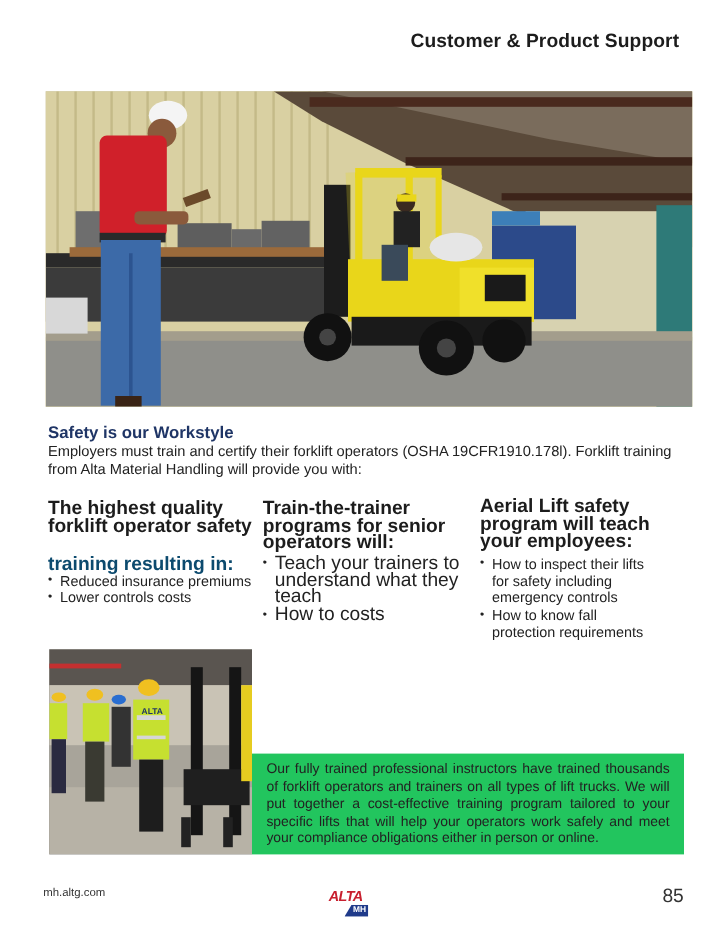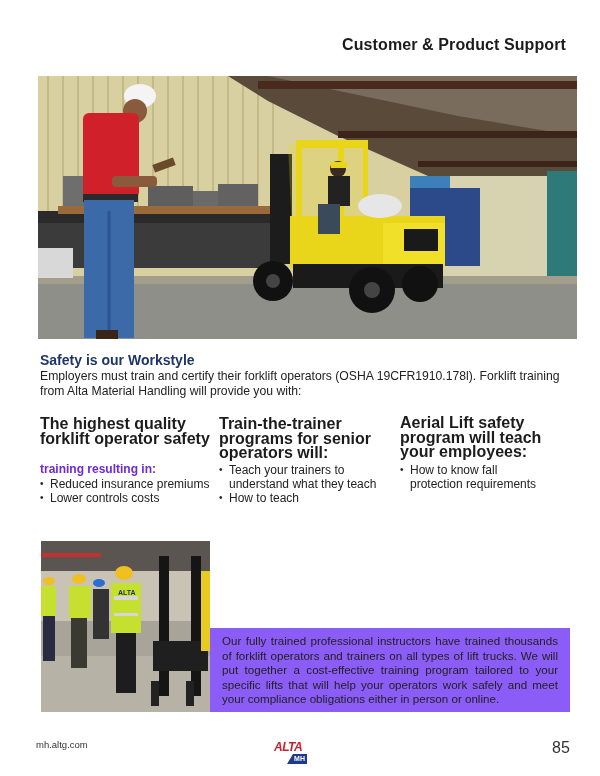--- a/index.html
+++ b/index.html
@@ -2,21 +2,21 @@
 <html><head>
   <meta charset="utf-8">
   <style>
     html, body { margin: 0; padding: 0; }
     body {
       width: 600px; height: 776px; background: #ffffff; position: relative; overflow: hidden;
       font-family: "Liberation Sans", sans-serif; color: #222;
     }
     .header-title {
       position: absolute; right: 34px; top: 26px;
-      font-size: 16px; font-weight: bold; color: #1c1c1c; letter-spacing: 0.1px; margin-top: 10px;
+      font-size: 16px; font-weight: bold; color: #1c1c1c; letter-spacing: 0.1px;
     }
     
     .hero {
       position: absolute; left: 38px; top: 76px; width: 539px; height: 263px;
       overflow: hidden; background: #cfc7a0;
     }
     .hero svg { display: block; }
     
     .section-title {
       position: absolute; left: 40px; top: 352px;
@@ -24,35 +24,35 @@
     }
     .intro {
       position: absolute; left: 40px; top: 369px; width: 540px;
       font-size: 12.2px; line-height: 15px; color: #222;
     }
     .col { position: absolute; font-size: 12px; line-height: 14.2px; color: #222; }
     .col-head { font-weight: bold; font-size: 16px; line-height: 14.5px; color: #1c1c1c; }
     .col1 { left: 40px; top: 417px; width: 175px; }
     .col2 { left: 219px; top: 417px; width: 175px; }
     .col3 { left: 400px; top: 416px; width: 180px; }
-    .col1-sub { position: absolute; left: 40px; top: 462px; font-weight: bold; font-size: 12px; color: #6d28d9; }
+    .col1-sub { position: absolute; left: 40px; top: 462px; font-weight: bold; font-size: 16px; color: #0c4a6e; }
     ul.bullets { list-style: none; margin: 0; padding: 0; }
     ul.bullets li { position: relative; padding-left: 10px; }
     ul.bullets li::before { content: "•"; position: absolute; left: 0; top: 0; font-size: 10px; }
     .list1 { position: absolute; left: 40px; top: 477px; width: 180px; font-size: 12px; line-height: 14.2px; }
-    .list2 { position: absolute; left: 219px; top: 463px; width: 175px; font-size: 12px; line-height: 14.2px; }
+    .list2 { position: absolute; left: 219px; top: 463px; width: 175px; font-size: 16px; line-height: 14.2px; }
     .list3 { position: absolute; left: 400px; top: 463px; width: 180px; font-size: 12px; line-height: 14.2px; }
     
     .photo2 {
       position: absolute; left: 41px; top: 541px; width: 169px; height: 171px; overflow: hidden; background: #8a8a86;
     }
     .photo2 svg { display: block; }
     .callout {
       position: absolute; left: 210px; top: 628px; width: 360px; height: 84px;
-      background: #8b5cf6; box-sizing: border-box; padding: 6px 12px 0 12px;
+      background: #22c55e; box-sizing: border-box; padding: 6px 12px 0 12px;
       font-size: 11.6px; line-height: 14.6px; color: #222; text-align: justify;
     }
     .footer-url { position: absolute; left: 36px; top: 739px; font-size: 9.5px; color: #333; }
     .footer-page { position: absolute; left: 552px; top: 739px; font-size: 16px; color: #333; }
     .logo { position: absolute; left: 274px; top: 741px; width: 36px; height: 26px; }
     .logo-alta {
       position: absolute; left: 0; top: 0; font-size: 12px; font-weight: bold; font-style: italic;
       color: #c8202f; letter-spacing: -0.5px; line-height: 12px;
     }
     .logo-mh {
@@ -160,27 +160,28 @@
 <ul class="bullets list1">
   <li>Reduced insurance premiums</li>
   <li>Lower controls costs</li>
 </ul>
 
 <div class="col col2">
   <div class="col-head">Train-the-trainer programs for senior operators will:</div>
 </div>
 <ul class="bullets list2">
   <li>Teach your trainers to understand what they teach</li>
-  <li>How to teach</li>
+  <li>How to costs</li>
 </ul>
 
 <div class="col col3">
   <div class="col-head">Aerial Lift safety program will teach your employees:</div>
 </div>
 <ul class="bullets list3">
+  <li style="width:140px">How to inspect their lifts for safety including emergency controls</li>
   <li style="width:140px">How to know fall protection requirements</li>
 </ul>
 
 <div class="photo2">
   <svg width="169" height="171" viewBox="0 0 169 171" xmlns="http://www.w3.org/2000/svg">
     <rect x="0" y="0" width="169" height="171" fill="#a8a49a"></rect>
     <rect x="0" y="0" width="169" height="30" fill="#5a5550"></rect>
     <rect x="0" y="12" width="60" height="4" fill="#c43030"></rect>
     <rect x="0" y="30" width="169" height="50" fill="#c9c3b5"></rect>
     <rect x="0" y="115" width="169" height="56" fill="#b7b2a6"></rect>

